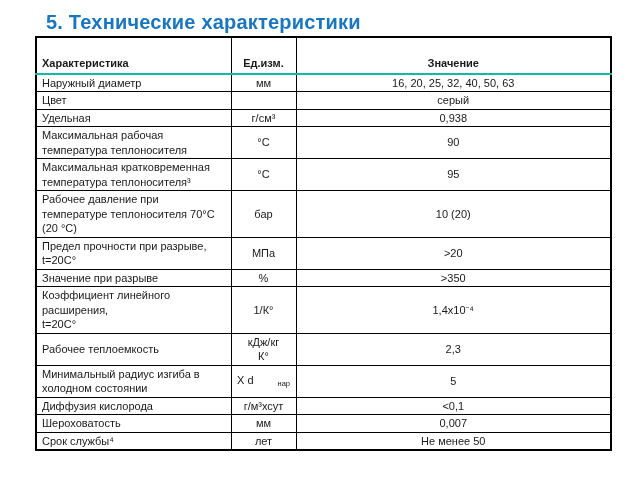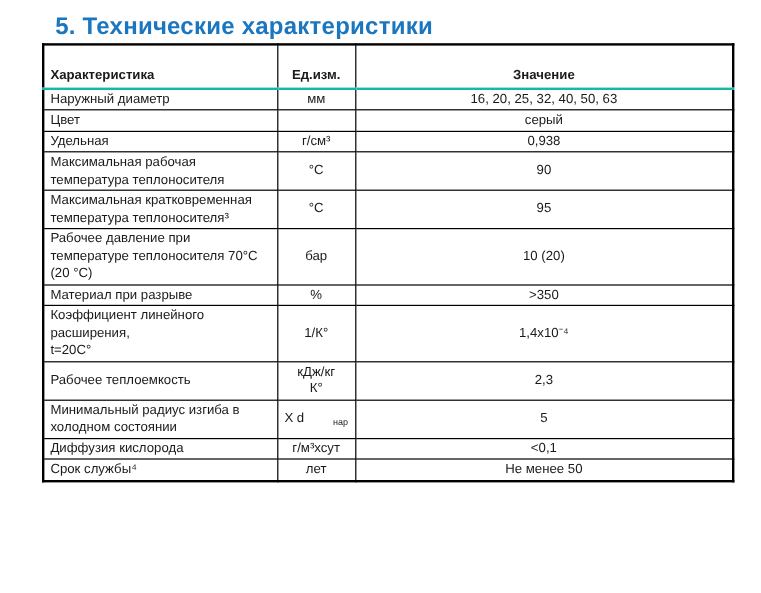--- a/index.html
+++ b/index.html
@@ -107,21 +107,27 @@
         <td class="c-value">95</td>
       </tr>
       <tr>
         <td class="c-name">Рабочее давление при
 температуре теплоносителя 70°С
 (20 °С)</td>
         <td class="c-unit">бар</td>
         <td class="c-value">10 (20)</td>
       </tr>
       <tr>
-        <td class="c-name">Материал при разрыве</td>
+        <td class="c-name">Предел прочности при разрыве,
+t=20C°</td>
+        <td class="c-unit">МПа</td>
+        <td class="c-value">&gt;20</td>
+      </tr>
+      <tr>
+        <td class="c-name">Значение при разрыве</td>
         <td class="c-unit">%</td>
         <td class="c-value">&gt;350</td>
       </tr>
       <tr>
         <td class="c-name">Коэффициент линейного
 расширения,
 t=20C°</td>
         <td class="c-unit">1/К°</td>
         <td class="c-value">1,4x10⁻⁴</td>
       </tr>
@@ -136,19 +142,24 @@
 холодном состоянии</td>
         <td class="c-unit"><span>X d</span><span class="sub">нар</span></td>
         <td class="c-value">5</td>
       </tr>
       <tr>
         <td class="c-name">Диффузия кислорода</td>
         <td class="c-unit">г/м³хсут</td>
         <td class="c-value">&lt;0,1</td>
       </tr>
       <tr>
+        <td class="c-name">Шероховатость</td>
+        <td class="c-unit">мм</td>
+        <td class="c-value">0,007</td>
+      </tr>
+      <tr>
         <td class="c-name">Срок службы⁴</td>
         <td class="c-unit">лет</td>
         <td class="c-value">Не менее 50</td>
       </tr>
     </tbody>
   </table>
 </div>
 
 </body></html>

